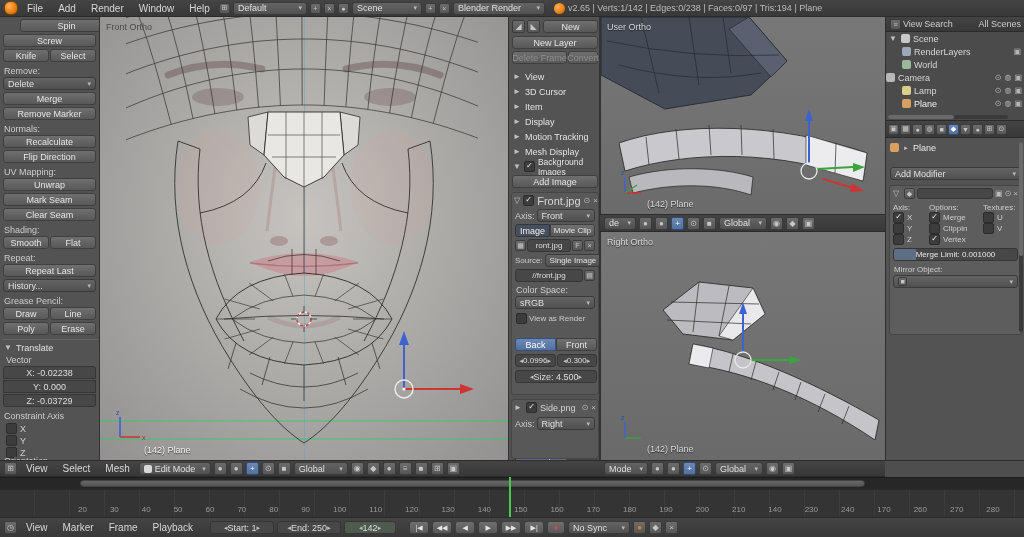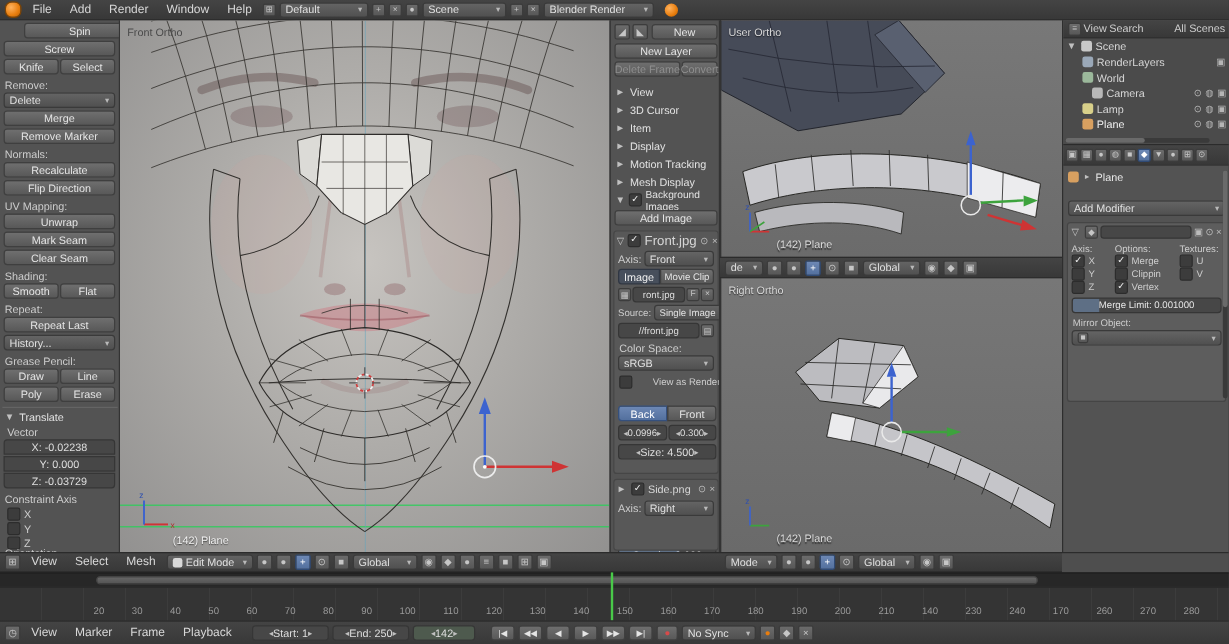--- a/index.html
+++ b/index.html
@@ -76,20 +76,21 @@
       <span>+</span>
     </div>
   <div class="ic sm">
       <span>×</span>
     </div>
   <div class="dd" style="width:92px">
       <span>Blender Render</span>
       <span class="arr">▾</span>
     </div>
   <div style="width:11px;height:11px;border-radius:6px;background:radial-gradient(circle at 35% 35%,#ffb25e,#e87d0d 60%,#a55705);margin-left:6px"></div>
+  <span class="lbl" style="color:#bdbdbd">v2.65 | Verts:1/142 | Edges:0/238 | Faces:0/97 | Tris:194 | Plane</span>
 </div>
 
 <div class="abs" style="left:0;top:17px;width:100px;height:443px;background:#535353;border-right:1px solid #333;box-sizing:border-box;overflow:hidden">
   <div class="abs btn" style="left:20px;top:2px;width:93px">Spin</div>
   <div class="abs btn" style="left:3px;top:17px;width:93px">Screw</div>
   <div class="abs btn" style="left:3px;top:32px;width:46px">Knife</div>
   <div class="abs btn" style="left:50px;top:32px;width:46px">Select</div>
   <div class="abs lbl" style="left:4px;top:49px">Remove:</div>
   <div class="abs dd" style="left:3px;top:60px;width:93px">
       <span>Delete</span>
@@ -342,21 +343,21 @@
           <span>▤</span>
         </div>
     </div>
     <div class="lbl" style="padding:2px 4px 0">Color Space:</div>
     <div class="trow" style="padding:1px 3px">
       <div class="dd" style="flex:1">
           <span>sRGB</span>
           <span class="arr">▾</span>
         </div>
     </div>
-    <div class="trow" style="padding:2px 4px;gap:17px">
+    <div class="trow" style="padding:2px 4px;gap:2px">
       <span class="cb"></span>
       <span class="lbl" style="font-size:8px">View as Render</span>
     </div>
     <div class="sld abs" style="left:3px;top:129px;width:82px">
         <i style="width:63%"></i>
         <span>Opacity: 0.629</span>
       </div>
     <div class="trow abs" style="left:3px;top:145px;width:82px;gap:0">
       <div class="btn sel" style="flex:1;border-radius:3px 0 0 3px">Back</div>
       <div class="btn" style="flex:1;border-radius:0 3px 3px 0">Front</div>
@@ -524,21 +525,21 @@
     </div>
     <div class="trow" style="padding-left:16px">
       <span class="tic" style="background:#9aa8b8"></span>
       <span>RenderLayers</span>
       <span style="margin-left:auto;margin-right:4px;color:#b5b5b5;font-size:8px">▣</span>
     </div>
     <div class="trow" style="padding-left:16px">
       <span class="tic" style="background:#9bb89b"></span>
       <span>World</span>
     </div>
-    <div class="trow" style="padding-left:24px">
+    <div class="trow" style="padding-left:0">
       <span class="tic" style="background:#b8b8b8"></span>
       <span>Camera</span>
       <span style="margin-left:auto;color:#b5b5b5;font-size:8px">⊙</span>
       <span style="color:#b5b5b5;font-size:8px">◍</span>
       <span style="color:#b5b5b5;font-size:8px;margin-right:3px">▣</span>
     </div>
     <div class="trow" style="padding-left:16px">
       <span class="tic" style="background:#d8d08a"></span>
       <span>Lamp</span>
       <span style="margin-left:auto;color:#b5b5b5;font-size:8px">⊙</span>

